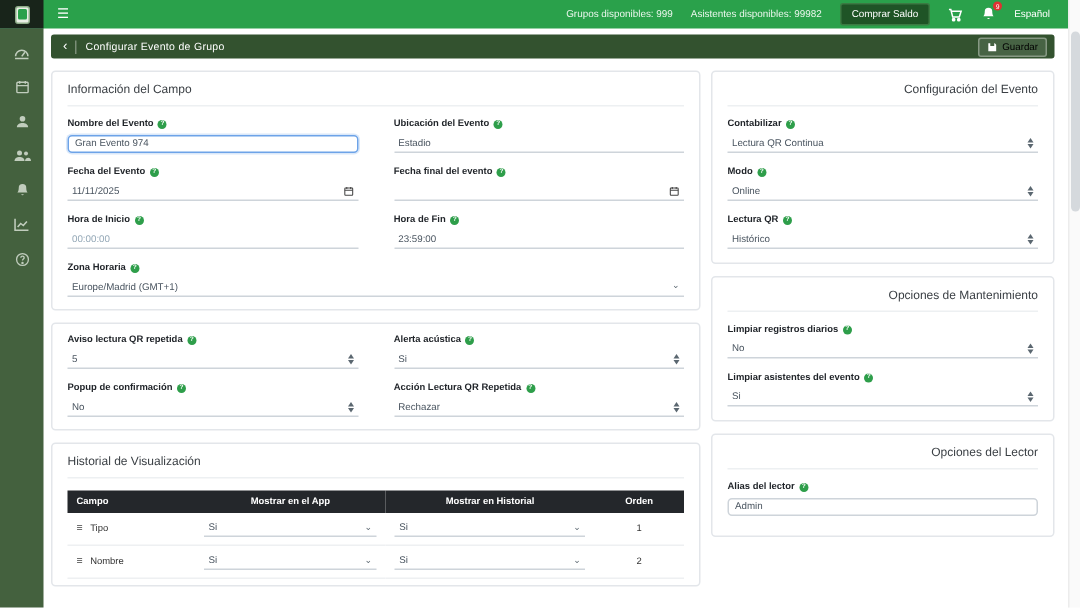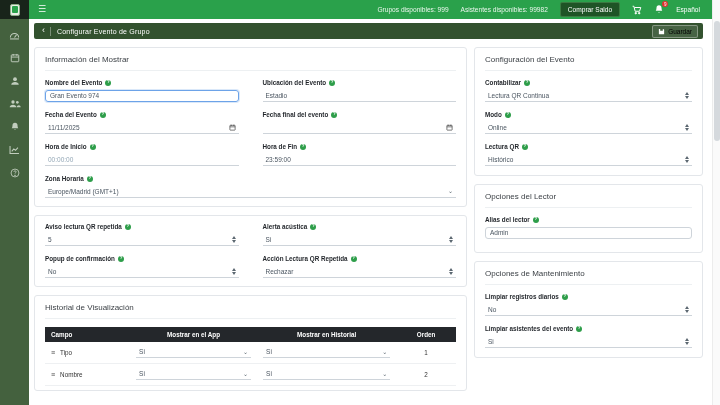--- a/index.html
+++ b/index.html
@@ -45,21 +45,21 @@
     align-items:center; color:#fff; padding:0 5px; }
   .back-btn { font-size:9px; line-height:1; padding:0 5px 1px 3px; cursor:pointer; }
   .ph-divider { width:1px; height:9px; background:rgba(255,255,255,.35); margin-right:6px; }
   .ph-title { font-size:7px; letter-spacing:.2px; }
   .save-btn { margin-left:auto; display:flex; align-items:center; gap:3px; font-size:6.5px;
     background:rgba(255,255,255,.1); border:1px solid rgba(255,255,255,.35);
     border-radius:2px; padding:2px 5px; cursor:pointer; }
 
   .columns { display:flex; gap:7px; margin-top:8px; align-items:flex-start; }
   .col-left { flex:1; min-width:0; }
-  .col-right { width:229px; flex:0 0 229px; }
+  .col-right { width:229px; flex:0 0 229px;text-align:right; }
 
   .card { background:#fff; border:1px solid #e3e6ea; border-radius:3px;
     padding:7px 10px 4px; margin-bottom:8px; }
   .card-title { font-size:8px; color:#3a3f44; padding-bottom:6px;
     border-bottom:1px solid #edf0f2; margin-bottom:8px; }
 
   .field-row { display:flex; gap:24px; }
   .field { flex:1; min-width:0; margin-bottom:9px; }
   .label { font-size:6.3px; font-weight:bold; color:#1f2328; display:flex;
     align-items:center; gap:3px; white-space:nowrap; }
@@ -187,21 +187,21 @@
       </svg>
       <span>Guardar</span>
     </button>
   </div>
 
   <div class="columns">
 
     <div class="col-left">
 
       <div class="card">
-        <div class="card-title">Información del Mostrar</div>
+        <div class="card-title">Información del Campo</div>
 
         <div class="field-row">
           <div class="field">
             <div class="label">
               <span>Nombre del Evento</span>
               <span class="info">?</span>
             </div>
             <div class="control focused">
               <span>Gran Evento 974</span>
             </div>
@@ -438,33 +438,20 @@
           <div class="control select">
             <span>Histórico</span>
             <span class="spin">
                 <b></b>
                 <i></i>
               </span>
           </div>
         </div>
       </div>
 
-      <div class="card" style="padding-bottom:10px;">
-        <div class="card-title">Opciones del Lector</div>
-        <div class="field" style="margin-bottom:3px;">
-          <div class="label">
-            <span>Alias del lector</span>
-            <span class="info">?</span>
-          </div>
-          <div class="control boxed">
-            <span>Admin</span>
-          </div>
-        </div>
-      </div>
-
       <div class="card">
         <div class="card-title">Opciones de Mantenimiento</div>
         <div class="field">
           <div class="label">
             <span>Limpiar registros diarios</span>
             <span class="info">?</span>
           </div>
           <div class="control select">
             <span>No</span>
             <span class="spin">
@@ -481,19 +468,32 @@
           <div class="control select">
             <span>Si</span>
             <span class="spin">
                 <b></b>
                 <i></i>
               </span>
           </div>
         </div>
       </div>
 
+      <div class="card" style="padding-bottom:10px;">
+        <div class="card-title">Opciones del Lector</div>
+        <div class="field" style="margin-bottom:3px;">
+          <div class="label">
+            <span>Alias del lector</span>
+            <span class="info">?</span>
+          </div>
+          <div class="control boxed">
+            <span>Admin</span>
+          </div>
+        </div>
+      </div>
+
     </div>
   </div>
 </div>
 
 <div class="scrollbar">
   <div class="scroll-thumb"></div>
 </div>
 
 </body></html>

